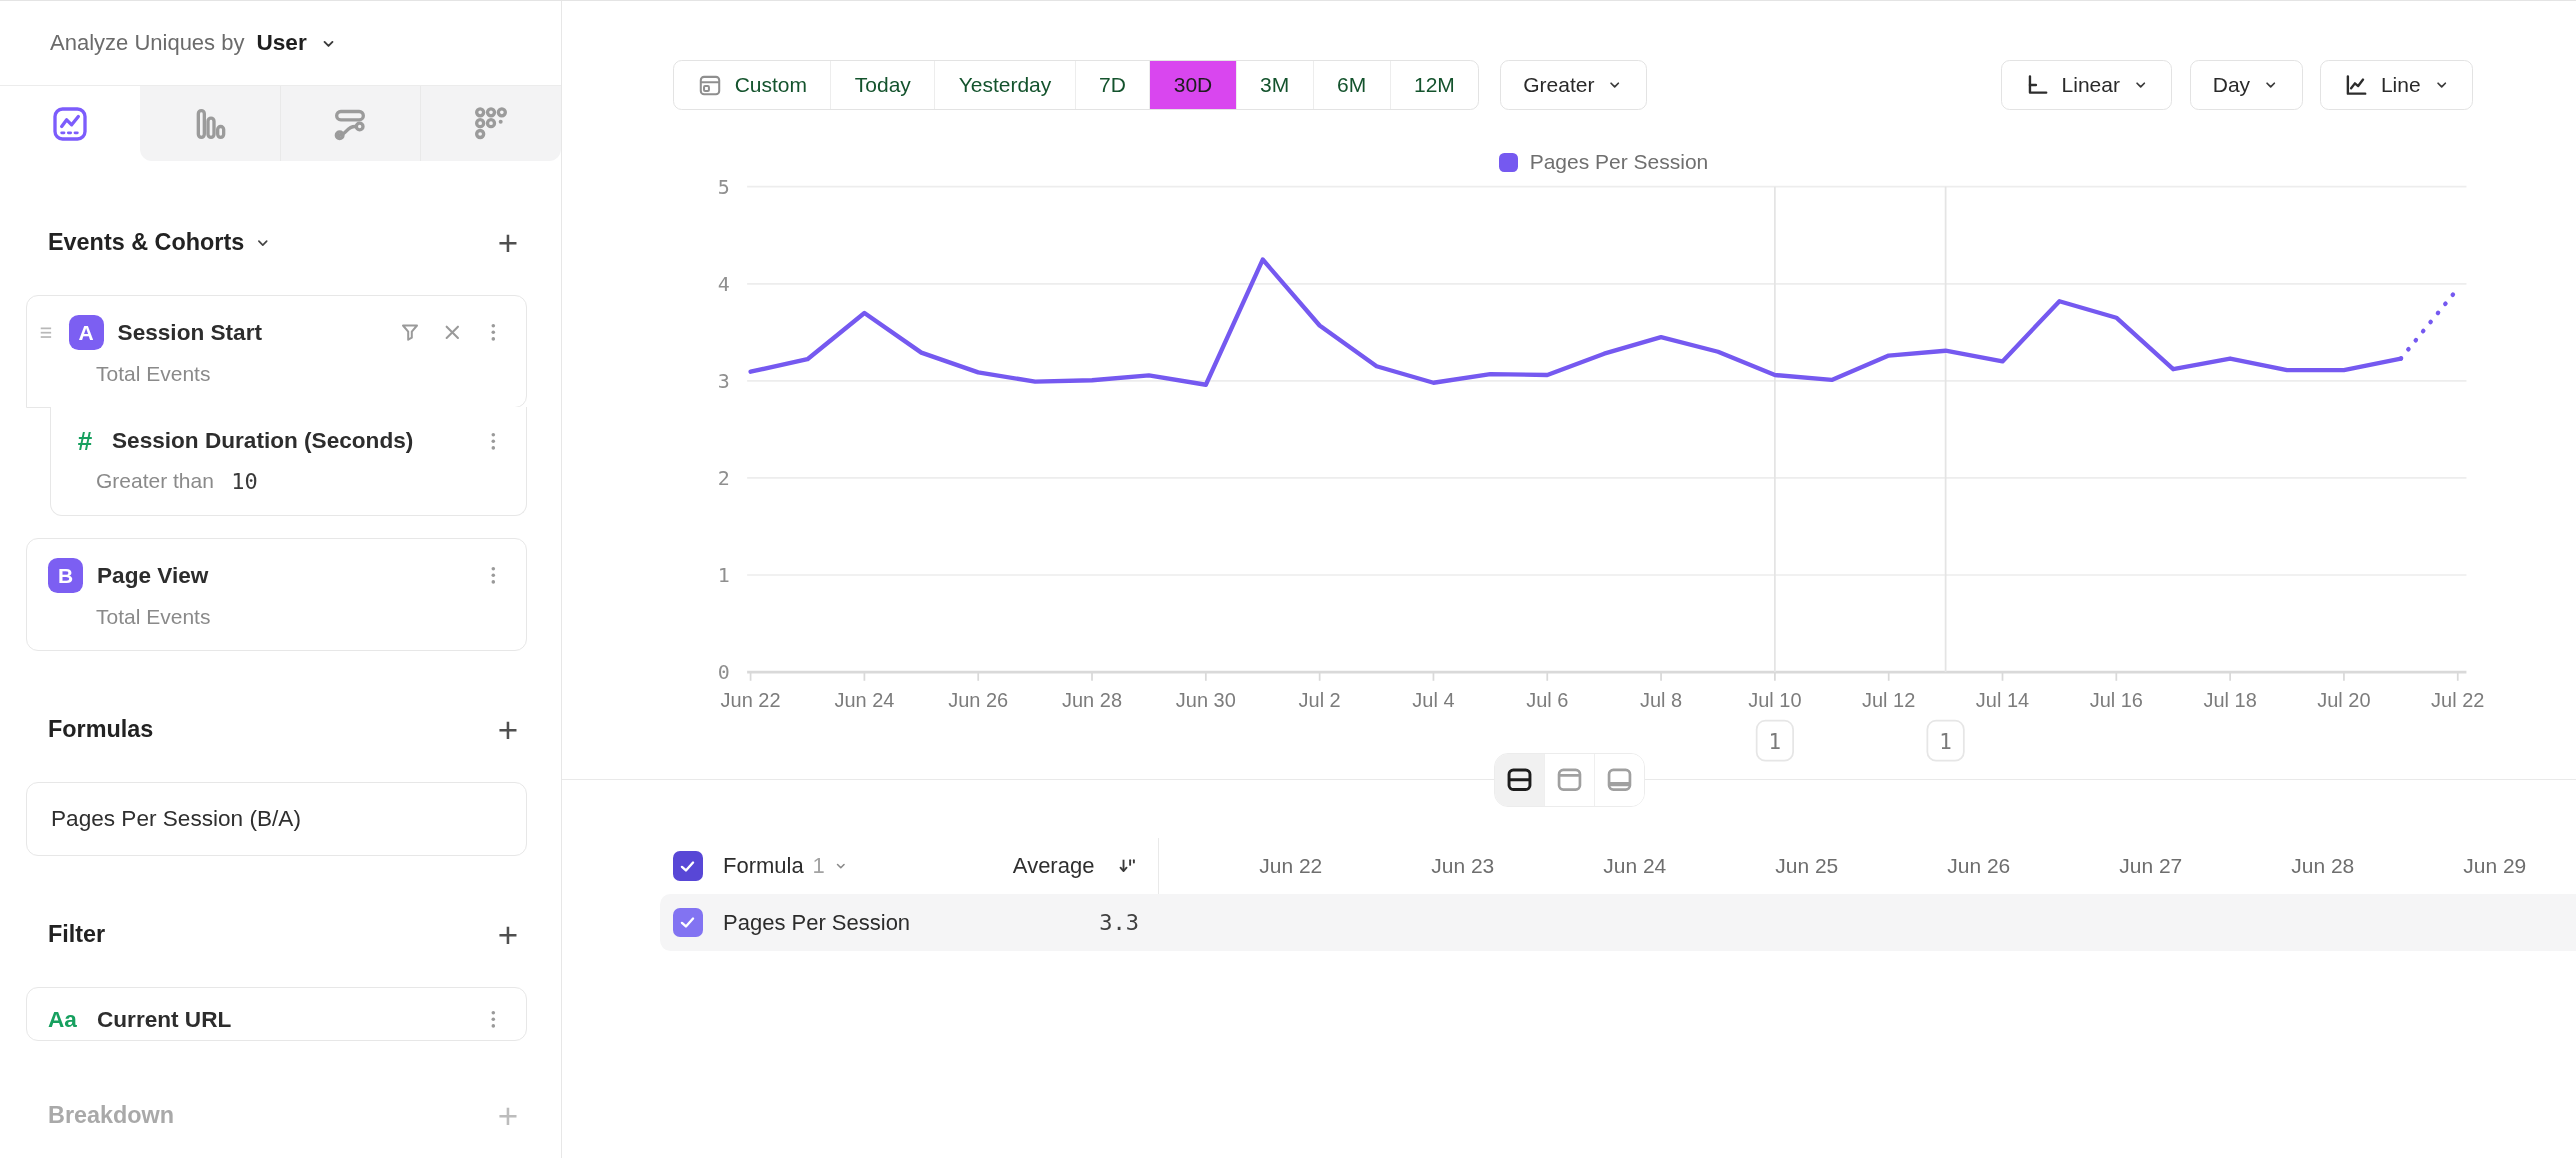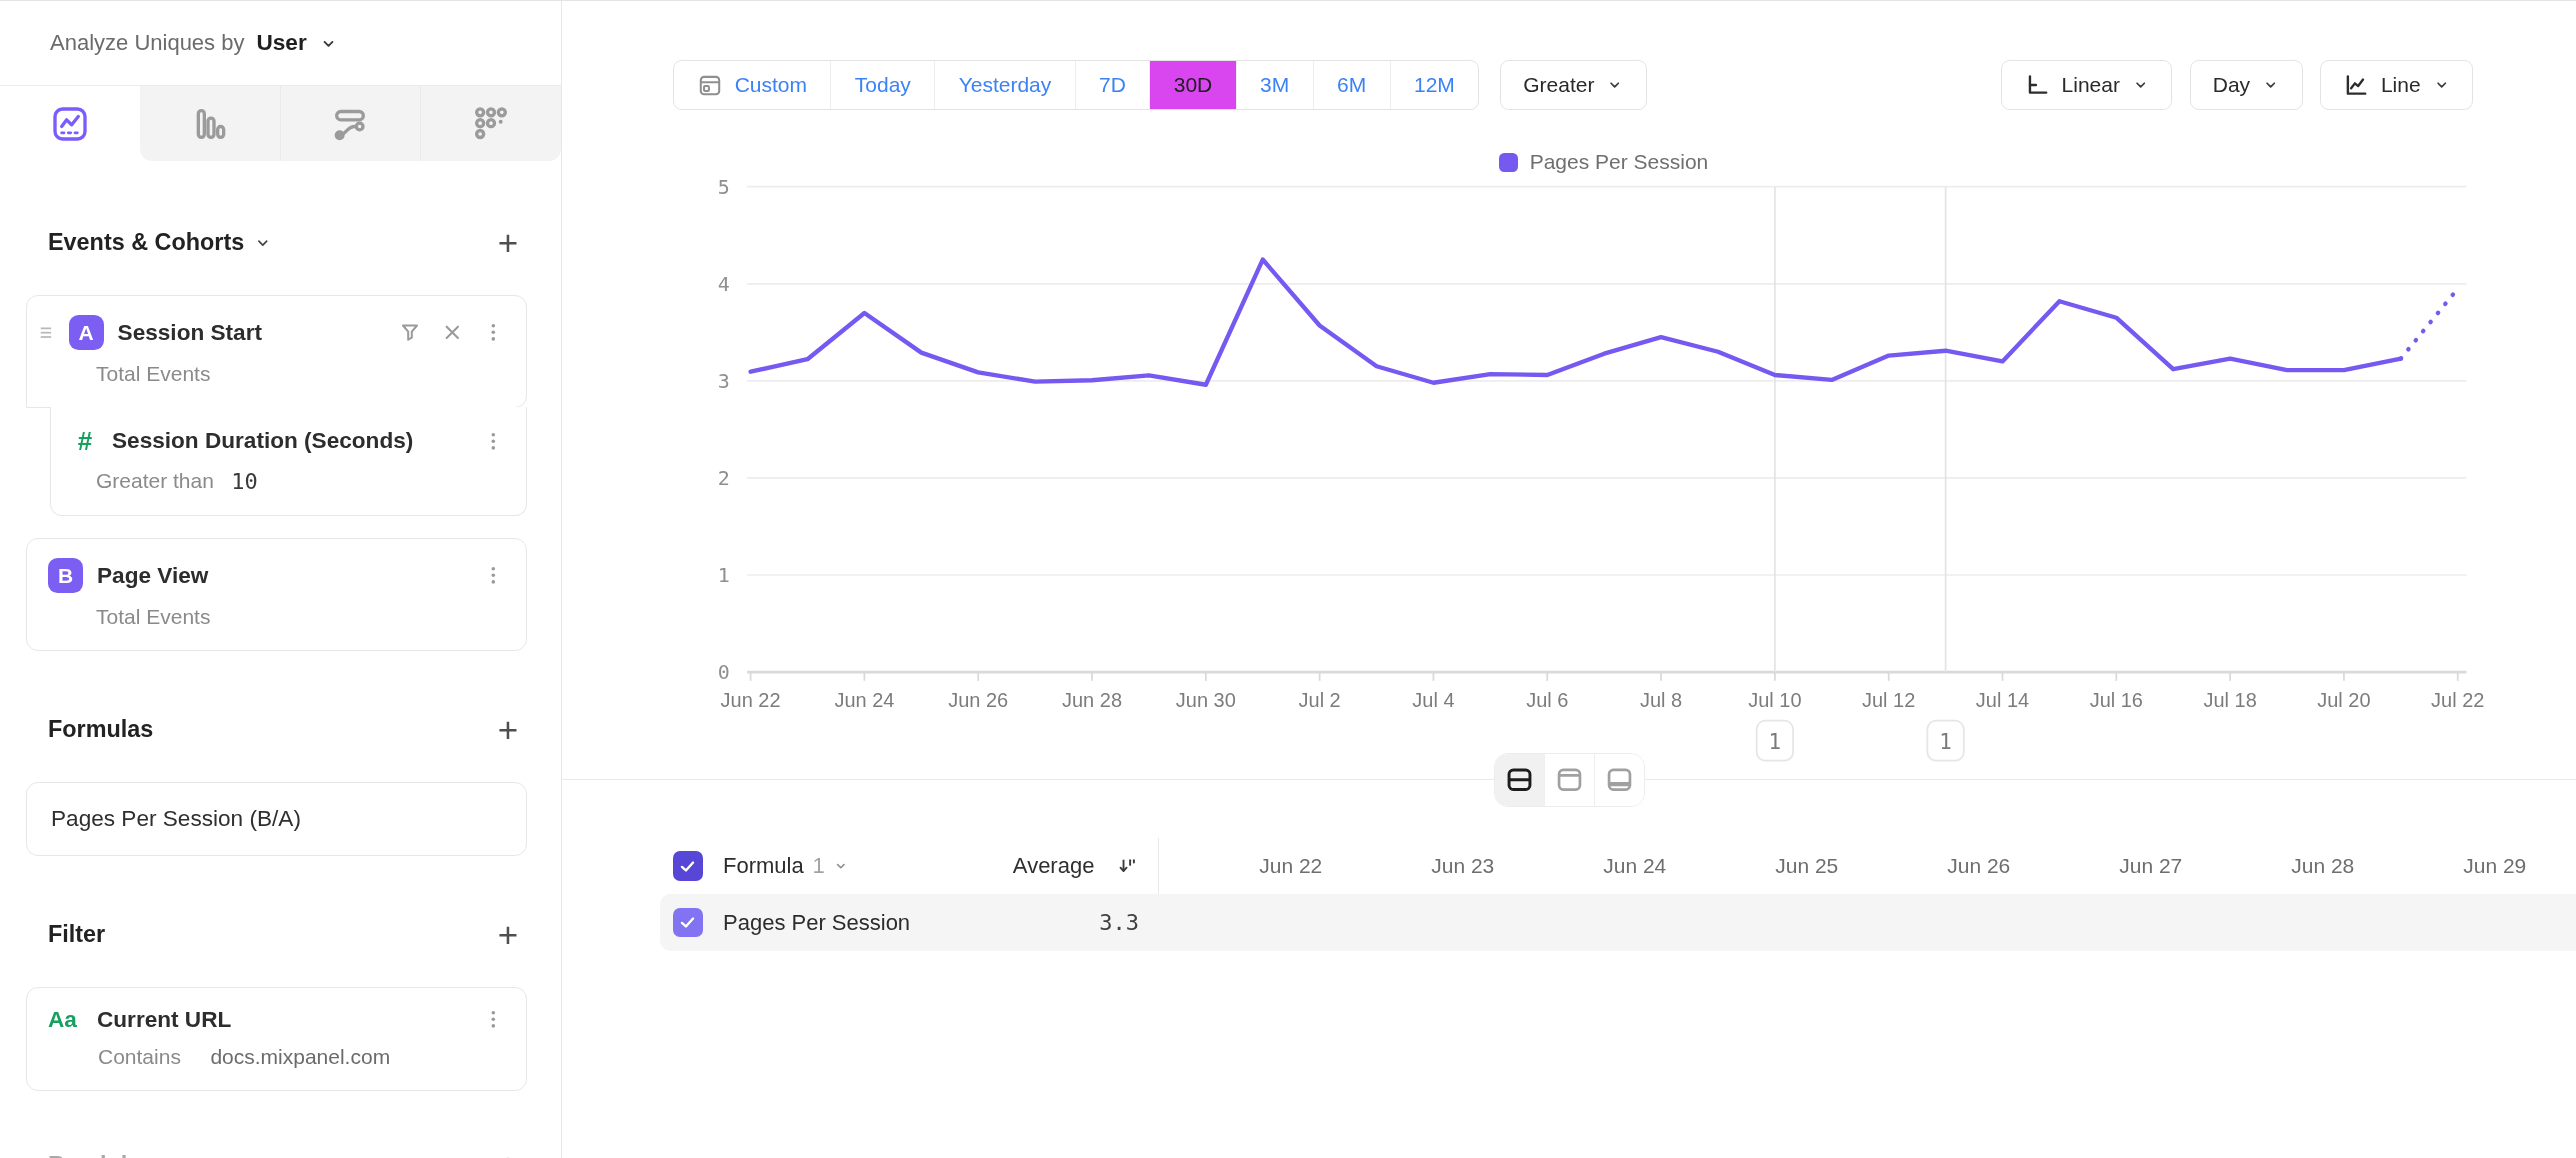--- a/index.html
+++ b/index.html
@@ -38,21 +38,21 @@
   .hash-ic { color:#17a05f; font-size:26px; font-weight:600; width:26px; text-align:center; }
   .aa-ic { color:#17a05f; font-size:22.6px; font-weight:700; width:35px; }
   .formula-card { border:1.7px solid #e7e7e7; border-radius:12px; padding:22.6px 24px; font-size:22.6px; font-weight:500; color:#2f2f2f; }
   .drag-ic { color:#b8b8b8; }
 
   
   .main { flex:1; position:relative; }
   .toolbar { margin:59px 103px 0 111px; display:flex; align-items:center; justify-content:space-between; }
   .tb-left { display:flex; align-items:center; }
   .range-group { display:flex; align-items:stretch; height:50px; border:1.7px solid #e3e3e3; border-radius:8.7px; overflow:hidden; background:#fff; }
-  .range-seg { display:flex; align-items:center; gap:11.3px; padding:0 23.4px; font-size:21px; color:#3b82f6; border-left:0.9px solid #ededed; cursor:pointer; white-space:nowrap; }
+  .range-seg { display:flex; align-items:center; gap:11.3px; padding:0 23.4px; font-size:21px; color:#14532d; border-left:0.9px solid #ededed; cursor:pointer; white-space:nowrap; }
   .range-seg:first-child { border-left:none; }
   .range-seg.selected { background:#d946ef; color:#1e1e1e; font-weight:500; }
   .tb-btn { display:flex; align-items:center; gap:12px; height:50px; padding:0 22px; border:1.7px solid #e3e3e3; border-radius:8.7px; font-size:21px; font-weight:500; color:#2a2a2a; background:#fff; cursor:pointer; white-space:nowrap; }
   .compare-btn { margin-left:21px; }
   .tb-right { display:flex; gap:17.4px; }
 
   
   .chart-area { position:relative; margin-top:28px; height:627px; }
   .legend { position:absolute; left:188px; width:1707px; top:12px; display:flex; justify-content:center; align-items:center; gap:12px; }
   .legend-swatch { width:19px; height:19px; border-radius:5.2px; background:#7559f0; }
@@ -234,24 +234,20 @@
           <span class="aa-ic">Aa</span>
           <span class="card-title">Current URL</span>
           <span class="spacer"></span>
           <span class="card-icons">
             <svg width="22.6" height="22.6" viewBox="0 0 24 24">
                 <circle cx="12" cy="5" r="1.9" fill="currentColor"></circle>
                 <circle cx="12" cy="12" r="1.9" fill="currentColor"></circle>
                 <circle cx="12" cy="19" r="1.9" fill="currentColor"></circle>
               </svg>
           </span>
-        </div>
-        <div class="card-sub" style="padding-left:71px; gap:29.5px;">
-          <span>Contains</span>
-          <span style="color:#6b6b6b;">docs.mixpanel.com</span>
         </div>
       </div>
 
       <div class="sec-head" style="margin-top:57px;">
         <span class="sec-title muted">Breakdown</span>
         <span class="spacer"></span>
         <span class="plus-btn muted">+</span>
       </div>
 
     </div>

